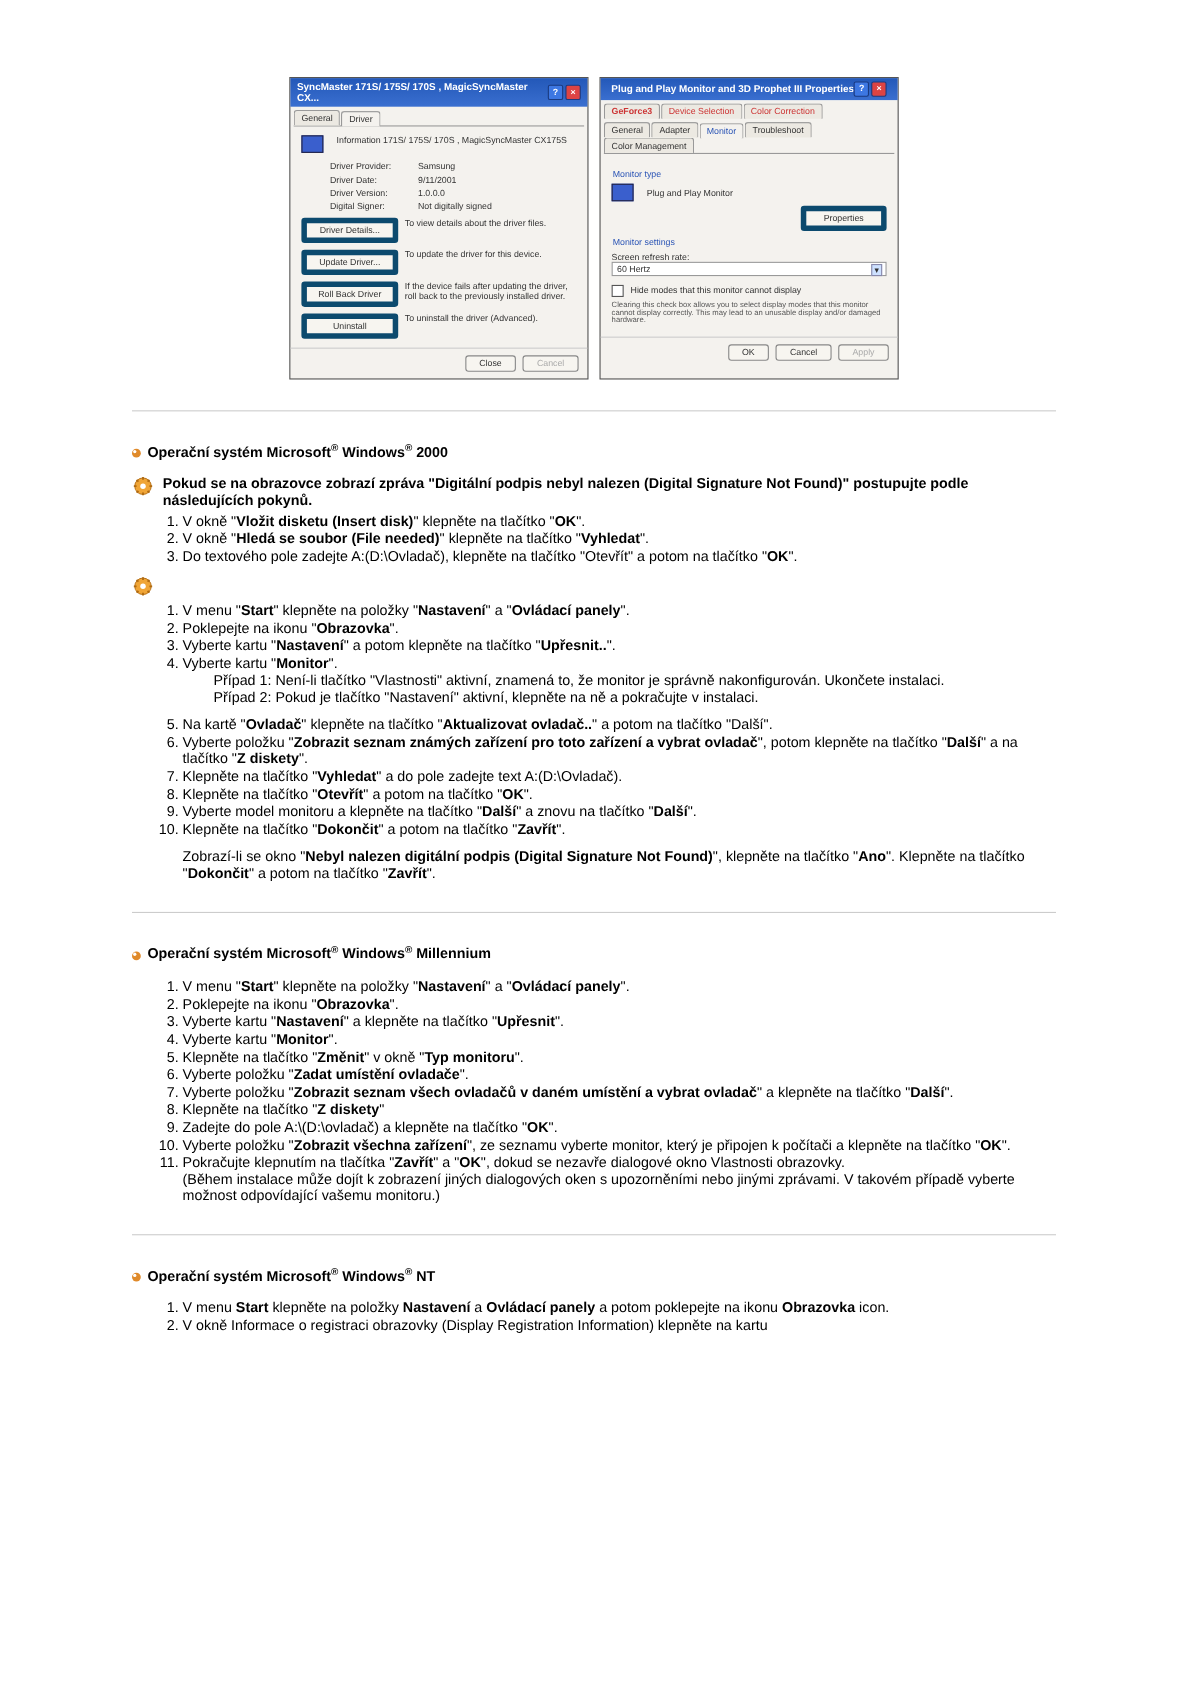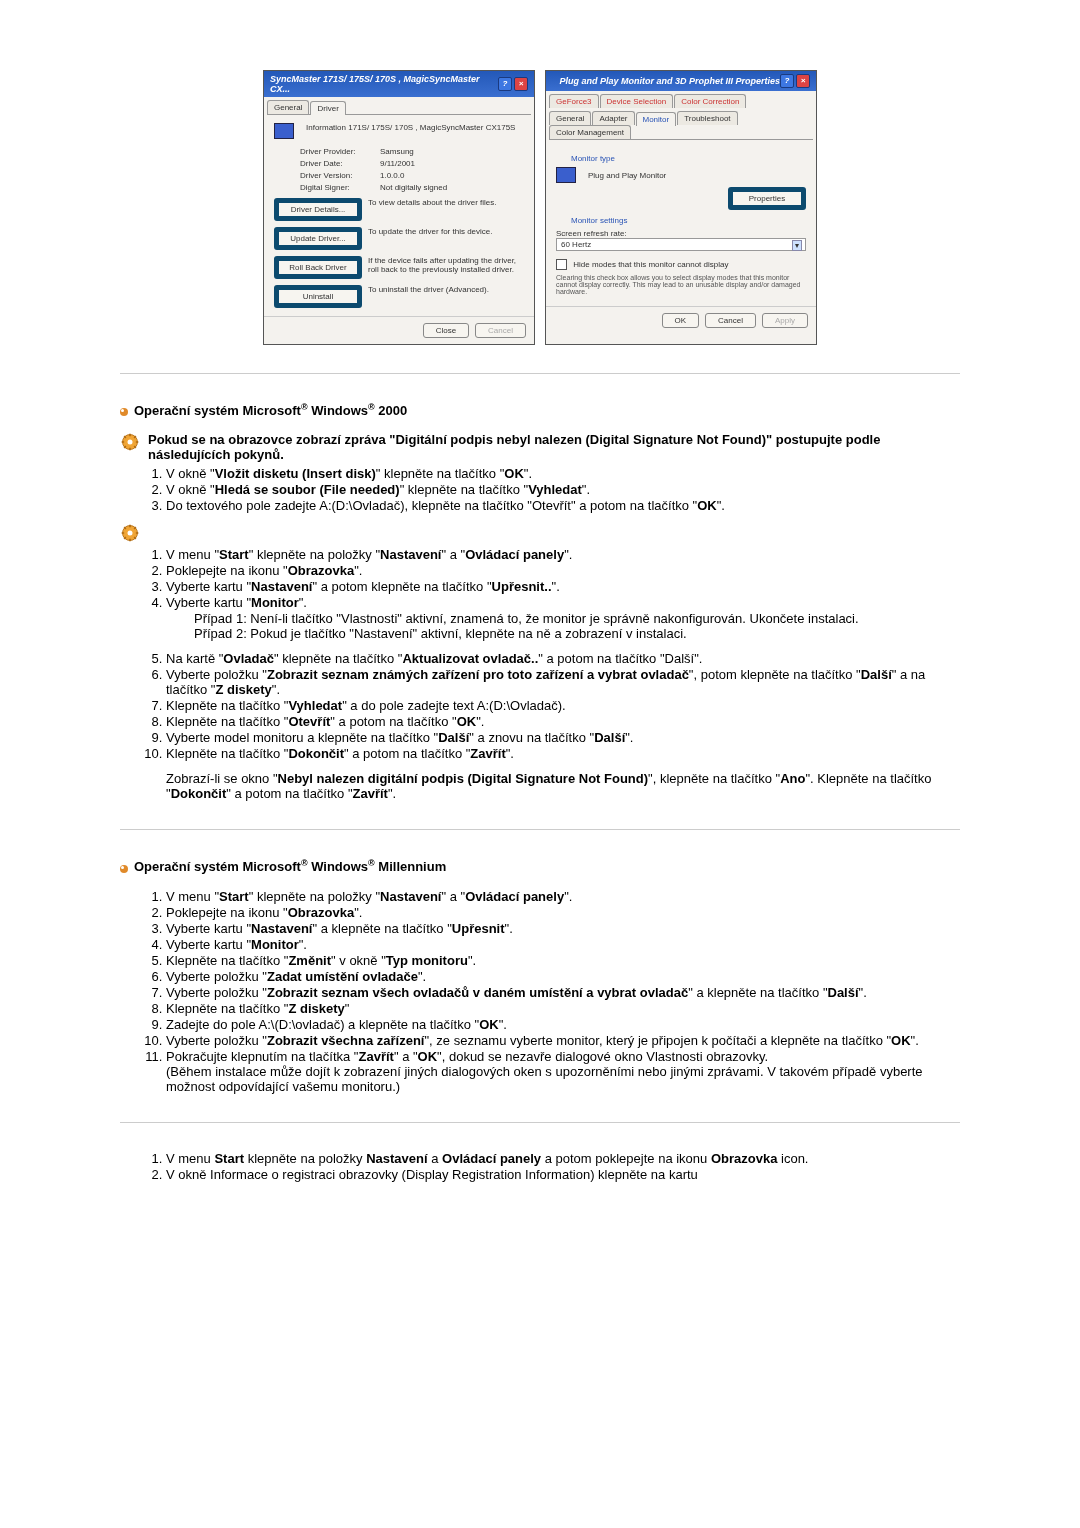--- a/index.html
+++ b/index.html
@@ -26,25 +26,24 @@
     border: 1px solid #555;
     background: #f4f2ee;
     font-size: 8px;
     color: #333;
   }
   .win-title {
     background: linear-gradient(#2358b8, #3a6fd0);
     color: #fff;
     padding: 3px 6px;
     display: flex;
-    justify-content: flex-end;
+    justify-content: center;
     align-items: center;
     font-size: 9px;
     font-weight: bold;
-    font-style: italic;
   }
   .win-title .ctl {
     display: flex;
     gap: 2px;
   }
   .win-title .ctl span {
     display: inline-block;
     width: 12px;
     height: 12px;
     background: #3d77e2;
@@ -127,21 +126,21 @@
     width: 18px;
     height: 14px;
     background: #3a5fcd;
     border: 1px solid #224;
     vertical-align: middle;
     margin-right: 6px;
   }
   .mon-section-head {
     color: #2a54b5;
     font-size: 8px;
-    margin: 6px 0 4px 15px;
+    margin: 6px 0 4px 1px;
   }
   .select {
     border: 1px solid #999;
     background: #fff;
     padding: 1px 4px;
     position: relative;
     font-size: 8px;
   }
   .select::after {
     content: "▾";
@@ -293,21 +292,21 @@
 
     <div class="win">
       <div class="win-title">
         <span>Plug and Play Monitor and 3D Prophet III Properties</span>
         <span class="ctl">
           <span>?</span>
           <span class="close">×</span>
         </span>
       </div>
       <div class="tabs" style="border-bottom:none;">
-        <div class="tab" style="color:#c33;">GeForce3</div>
+        <div class="tab" style="color:#c33;font-weight:bold;">GeForce3</div>
         <div class="tab" style="color:#c33;">Device Selection</div>
         <div class="tab" style="color:#c33;">Color Correction</div>
       </div>
       <div class="tabs">
         <div class="tab">General</div>
         <div class="tab">Adapter</div>
         <div class="tab active" style="color:#2a54b5;">Monitor</div>
         <div class="tab">Troubleshoot</div>
         <div class="tab">Color Management</div>
       </div>
@@ -372,21 +371,21 @@
           </svg>
       </span>
     </div>
     <ol class="tight" id="w2k-a">
         <li>V menu "<b>Start</b>" klepněte na položky "<b>Nastavení</b>" a "<b>Ovládací panely</b>".</li>
         <li>Poklepejte na ikonu "<b>Obrazovka</b>".</li>
         <li>Vyberte kartu "<b>Nastavení</b>" a potom klepněte na tlačítko "<b>Upřesnit..</b>".</li>
         <li>Vyberte kartu "<b>Monitor</b>".</li>
       </ol>
     <div class="case" style="margin-left:74px;">Případ 1: Není-li tlačítko "Vlastnosti" aktivní, znamená to, že monitor je správně nakonfigurován. Ukončete instalaci.</div>
-    <div class="case" style="margin-left:74px;margin-bottom:10px;">Případ 2: Pokud je tlačítko "Nastavení" aktivní, klepněte na ně a zobrazení v instalaci.</div>
+    <div class="case" style="margin-left:74px;margin-bottom:10px;">Případ 2: Pokud je tlačítko "Nastavení" aktivní, klepněte na ně a pokračujte v instalaci.</div>
     <ol class="tight" start="5" id="w2k-b">
         <li>Na kartě "<b>Ovladač</b>" klepněte na tlačítko "<b>Aktualizovat ovladač..</b>" a potom na tlačítko "Další".</li>
         <li>Vyberte položku "<b>Zobrazit seznam známých zařízení pro toto zařízení a vybrat ovladač</b>", potom klepněte na tlačítko "<b>Další</b>" a na tlačítko "<b>Z diskety</b>".</li>
         <li>Klepněte na tlačítko "<b>Vyhledat</b>" a do pole zadejte text A:(D:\Ovladač).</li>
         <li>Klepněte na tlačítko "<b>Otevřít</b>" a potom na tlačítko "<b>OK</b>".</li>
         <li>Vyberte model monitoru a klepněte na tlačítko "<b>Další</b>" a znovu na tlačítko "<b>Další</b>".</li>
         <li>Klepněte na tlačítko "<b>Dokončit</b>" a potom na tlačítko "<b>Zavřít</b>".</li>
       </ol>
     <div class="para">Zobrazí-li se okno "<b>Nebyl nalezen digitální podpis (Digital Signature Not Found)</b>", klepněte na tlačítko "<b>Ano</b>". Klepněte na tlačítko "<b>Dokončit</b>" a potom na tlačítko "<b>Zavřít</b>".</div>
 
@@ -405,19 +404,23 @@
         <li>Vyberte položku "<b>Zadat umístění ovladače</b>".</li>
         <li>Vyberte položku "<b>Zobrazit seznam všech ovladačů v daném umístění a vybrat ovladač</b>" a klepněte na tlačítko "<b>Další</b>".</li>
         <li>Klepněte na tlačítko "<b>Z diskety</b>"</li>
         <li>Zadejte do pole A:\(D:\ovladač) a klepněte na tlačítko "<b>OK</b>".</li>
         <li>Vyberte položku "<b>Zobrazit všechna zařízení</b>", ze seznamu vyberte monitor, který je připojen k počítači a klepněte na tlačítko "<b>OK</b>".</li>
         <li>Pokračujte klepnutím na tlačítka "<b>Zavřít</b>" a "<b>OK</b>", dokud se nezavře dialogové okno Vlastnosti obrazovky.<br>(Během instalace může dojít k zobrazení jiných dialogových oken s upozorněními nebo jinými zprávami. V takovém případě vyberte možnost odpovídající vašemu monitoru.)</li>
       </ol>
 
     <hr class="sep">
 
+    <div class="os-head">
+      <span class="bullet"></span>
+      <span>Operační systém Microsoft<sup>®</sup> Windows<sup>®</sup> NT</span>
+    </div>
     <ol class="tight" id="wnt">
         <li>V menu <b>Start</b> klepněte na položky <b>Nastavení</b> a <b>Ovládací panely</b> a potom poklepejte na ikonu <b>Obrazovka</b> icon.</li>
         <li>V okně Informace o registraci obrazovky (Display Registration Information) klepněte na kartu</li>
       </ol>
 
   </div>
 </div>
 
 </body></html>

